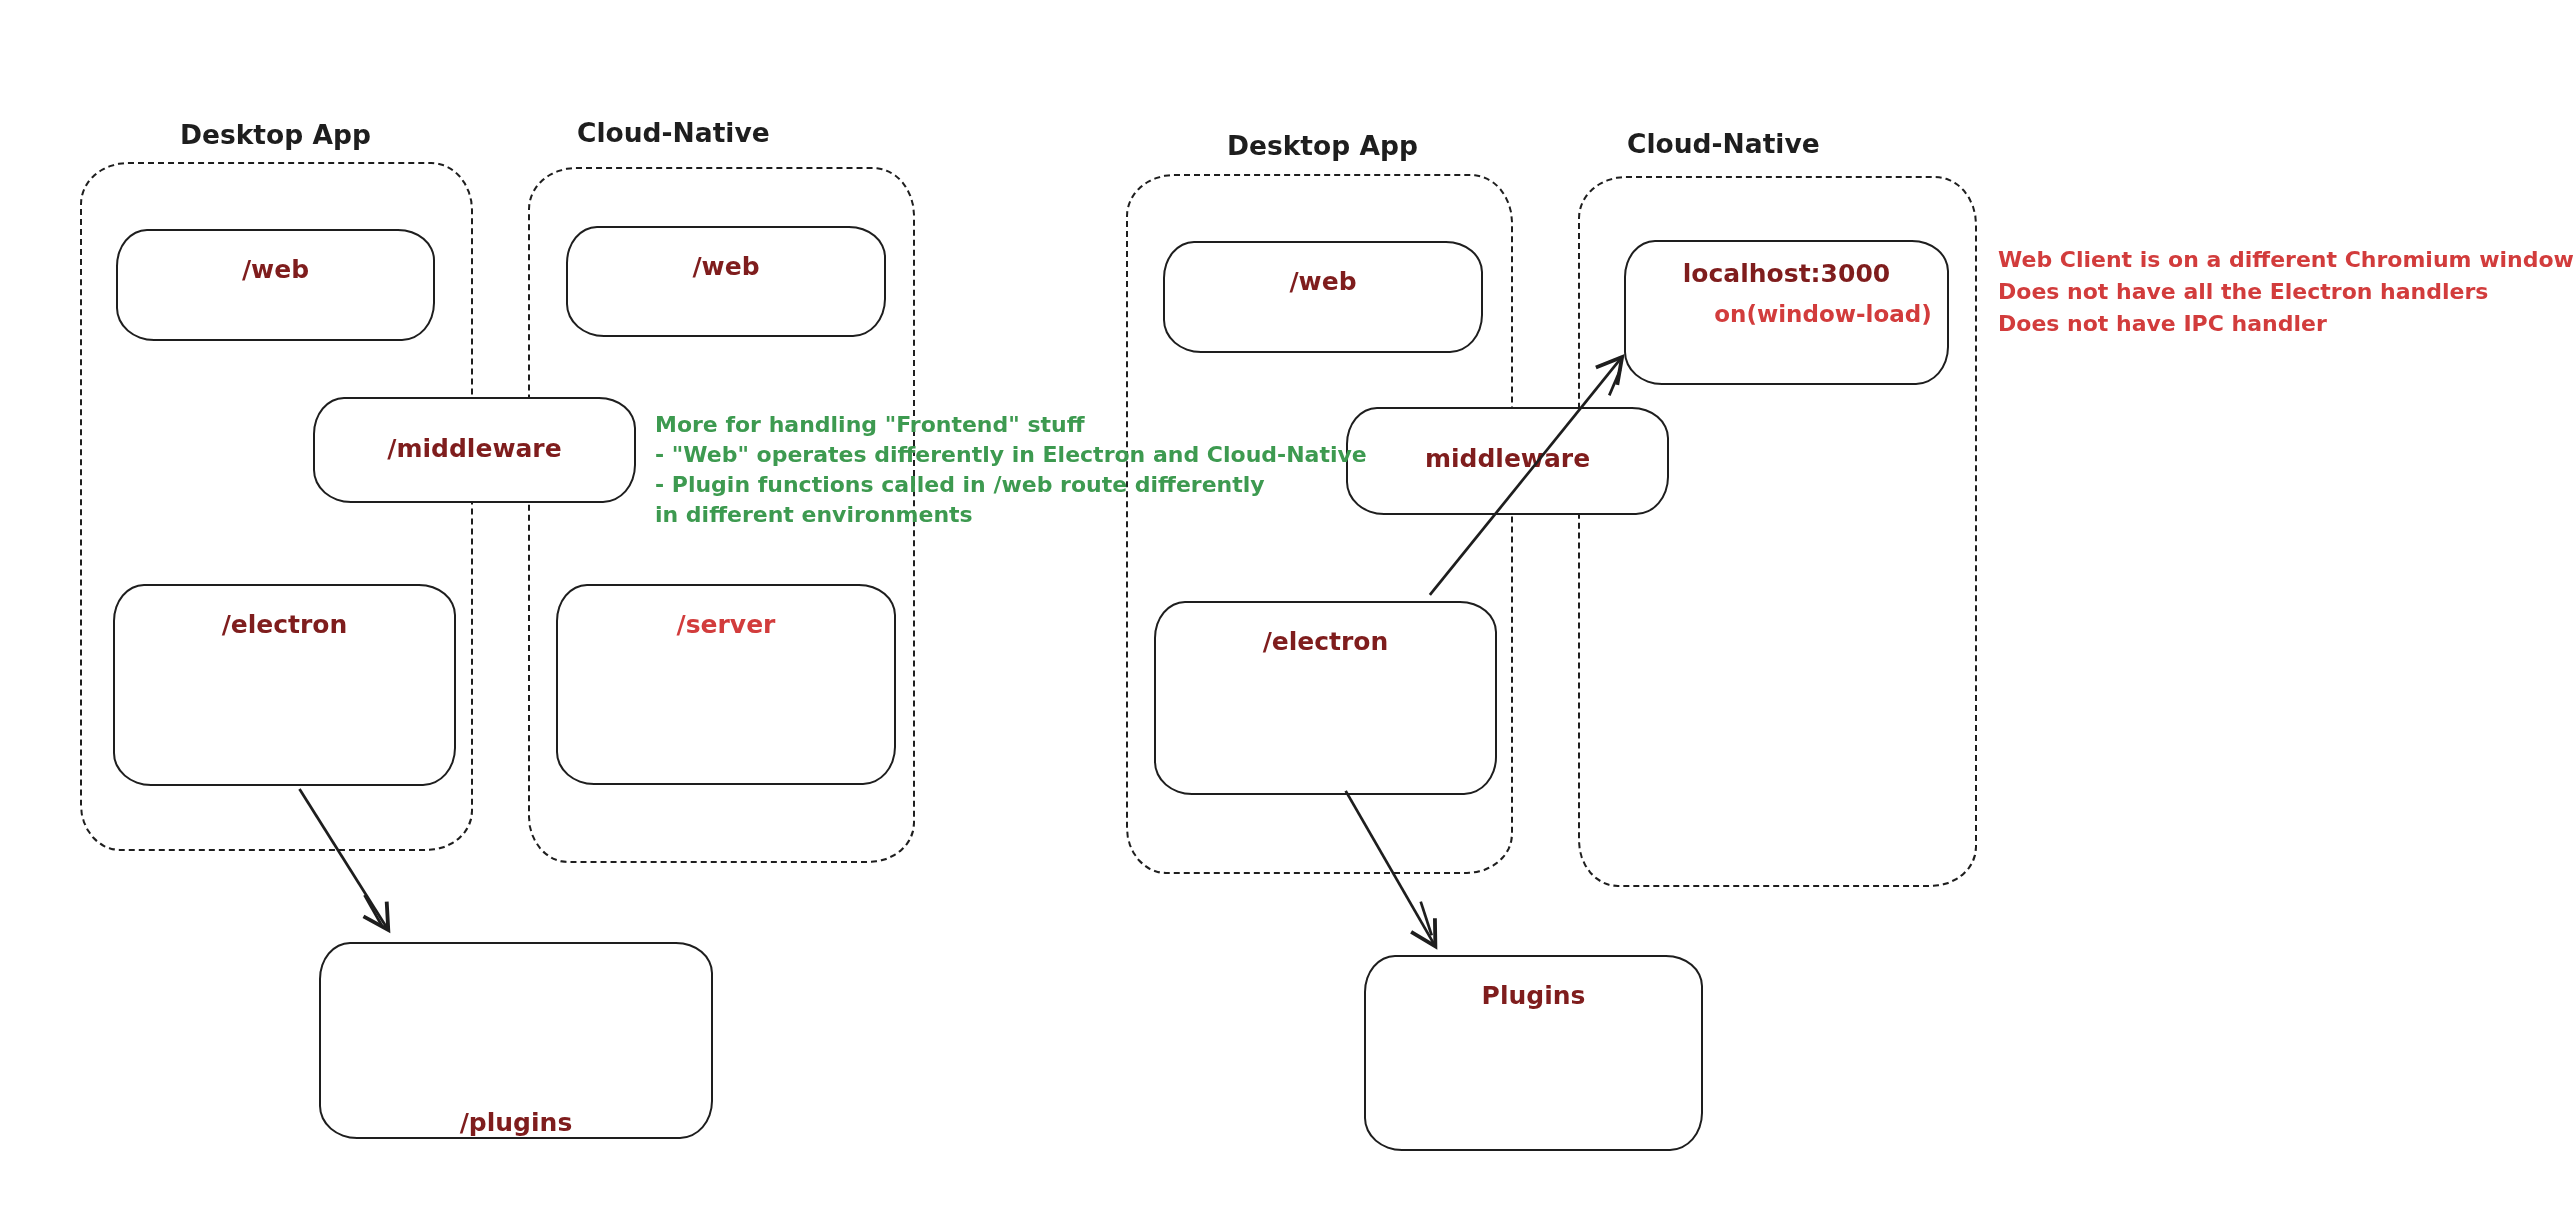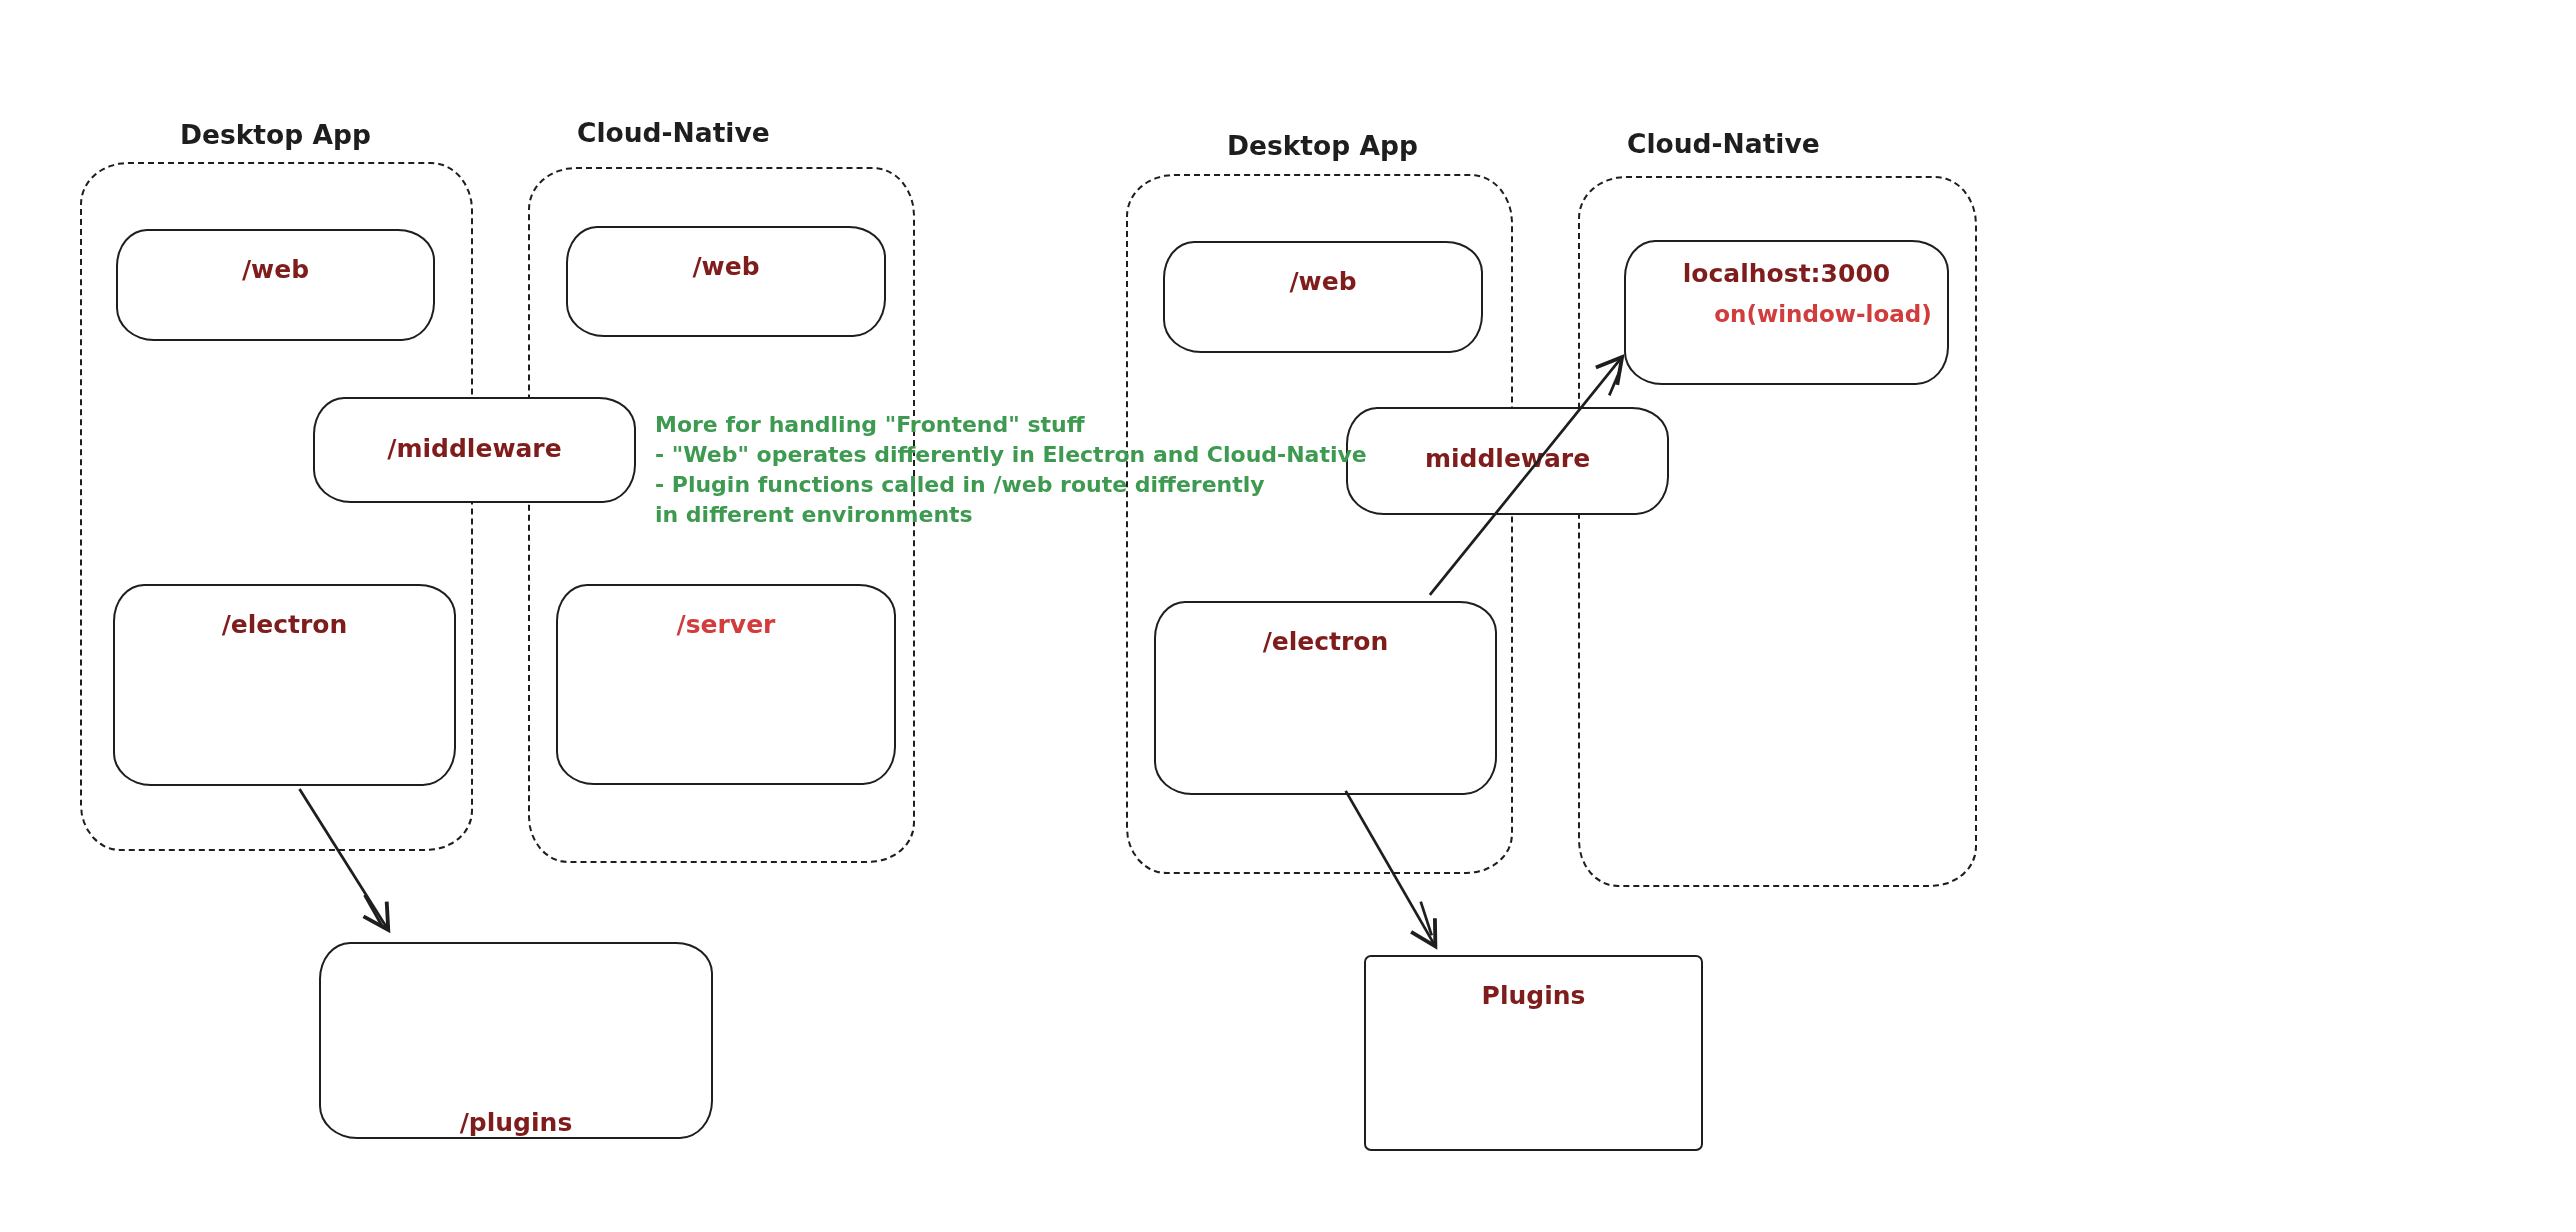--- a/index.html
+++ b/index.html
@@ -121,31 +121,36 @@
   </div>
 
   <div class="node-box" style="left:1346px; top:407px; width:323px; height:108px;">
     <span class="label centered">middleware</span>
   </div>
 
   <div class="node-box" style="left:1154px; top:601px; width:343px; height:194px;">
     <span class="label">/electron</span>
   </div>
 
-  <div class="node-box" style="left:1364px; top:955px; width:339px; height:196px;border-radius:7px;">
+  <div class="node-box" style="left:1364px; top:955px; width:339px; height:196px;">
     <span class="label">Plugins</span>
   </div>
 
   <div class="note green-note" style="left:655px; top:410px;">
     <div class="note-line">More for handling "Frontend" stuff</div>
     <div class="note-line">- "Web" operates differently in Electron and Cloud-Native</div>
     <div class="note-line">- Plugin functions called in /web route differently</div>
     <div class="note-line">in different environments</div>
   </div>
 
+  <div class="note red-note" style="left:1998px; top:244px;">
+    <div class="note-line">Web Client is on a different Chromium window</div>
+    <div class="note-line">Does not have all the Electron handlers</div>
+    <div class="note-line">Does not have IPC handler</div>
+  </div>
 
   <svg class="arrow-layer" viewBox="0 0 2814 1346" xmlns="http://www.w3.org/2000/svg">
     <defs>
       <marker id="ah" viewBox="0 0 12 12" refX="10" refY="6" markerWidth="12" markerHeight="12" orient="auto-start-reverse">
         <path d="M1,1 L10,6 L1,11" fill="none" stroke="#1e1e1e" stroke-width="1.4"></path>
       </marker>
     </defs>
 
     <line x1="327" y1="862" x2="424" y2="1016" stroke-width="3" fill="none" marker-end="url(#ah)" stroke="#1e1e1e"></line>
     <line x1="398" y1="978" x2="418" y2="1013" stroke-width="3" fill="none" stroke="#1e1e1e"></line>

